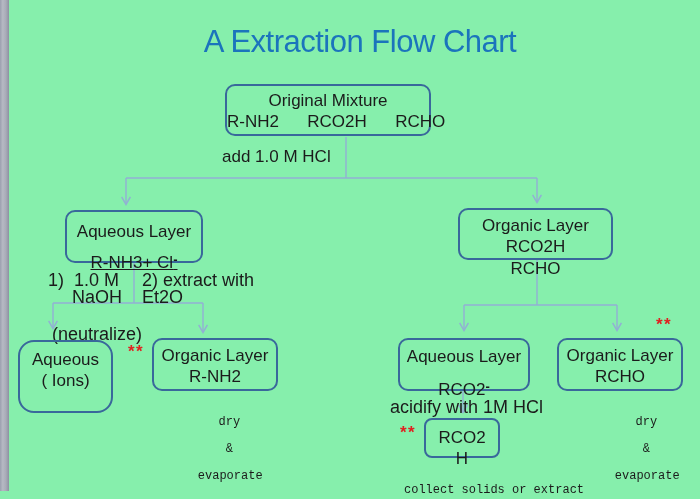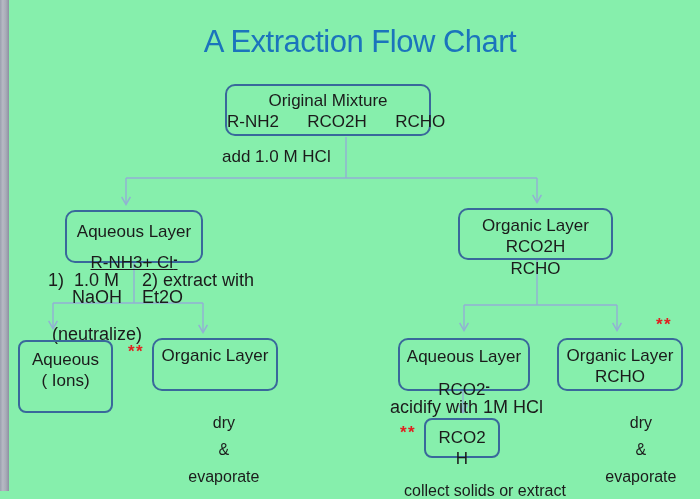--- a/index.html
+++ b/index.html
@@ -26,21 +26,21 @@
   }
   .box{
     position:absolute;border:2px solid var(--box-border);border-radius:10px;
     text-align:center;background:transparent;box-sizing:border-box;
   }
   .bl{display:block;white-space:pre;font-size:17px;line-height:21px;color:var(--text);}
   .straddle{position:absolute;left:0;right:0;text-align:center;}
   .note{position:absolute;white-space:pre;color:var(--text);}
   .fs17{font-size:17px;line-height:21px;}
   .fs13{font-size:18px;line-height:16px;}
-  .fs12{font-size:16px;line-height:13.5px;}
+  .fs12{font-size:12px;line-height:13.5px;font-family:Liberation Mono, monospace;}
   .ast{
     position:absolute;color:var(--asterisk);font-weight:bold;
     font-size:17px;letter-spacing:1.5px;line-height:17px;
   }
   .sup{font-weight:bold;font-size:13px;vertical-align:4px;letter-spacing:0;}
   .ctr{text-align:center;}
 </style>
 </head>
 <body>
 
@@ -91,29 +91,30 @@
     <span class="bl straddle" style="top:48px;">RCHO</span>
   </div>
 
   <span class="note fs13" style="left:48px;top:272px;">1)  1.0 M</span>
   <span class="note fs13" style="left:72px;top:289px;">NaOH</span>
   <span class="note fs13" style="left:52px;top:306px;margin-top:20px;">(neutralize)</span>
   <span class="note fs13" style="left:142px;top:272px;">2) extract with</span>
   <span class="note fs13" style="left:142px;top:289px;">Et2O</span>
 
 
-  <div class="box" style="left:18px;top:340px;width:95px;height:73px;padding-top:7px;border-radius:8px;">
+  <div class="box" style="left:18px;top:340px;width:95px;height:73px;padding-top:7px;border-radius:16px;">
     <span class="bl">Aqueous</span>
     <span class="bl">( Ions)</span>
   </div>
 
   <span class="ast" style="left:128px;top:343px;">**</span>
 
   <div class="box" style="left:152px;top:338px;width:126px;height:53px;padding-top:5px;">
     <span class="bl">Organic Layer</span>
+    <span class="bl">R-NH2</span>
   </div>
 
   <div class="note fs12 ctr" style="left:169px;top:402px;width:92px;">
     <span>dry</span><br>
     <span>&amp;</span><br>
     <span>evaporate</span>
   </div>
 
   <div class="box" style="left:398px;top:338px;width:132px;height:53px;padding-top:6px;">
     <span class="bl">Aqueous Layer</span>

